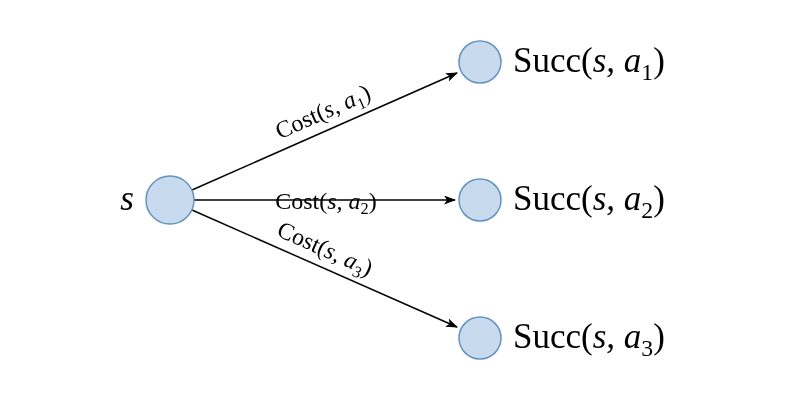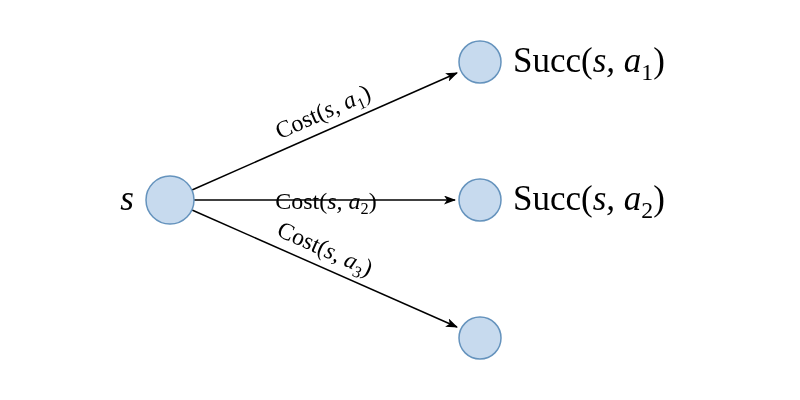--- a/index.html
+++ b/index.html
@@ -80,14 +80,17 @@
   <div class="lbl edge-lbl e3">
     <span>Cost(</span><span class="var">s, a</span><sub>3</sub><span>)</span>
   </div>
 
   <div class="lbl node-lbl s1">
     <span>Succ(</span><span class="var">s, a</span><sub>1</sub><span>)</span>
   </div>
   <div class="lbl node-lbl s2">
     <span>Succ(</span><span class="var">s, a</span><sub>2</sub><span>)</span>
   </div>
+  <div class="lbl node-lbl s3">
+    <span>Succ(</span><span class="var">s, a</span><sub>3</sub><span>)</span>
+  </div>
 
 </div>
 
 </body></html>

